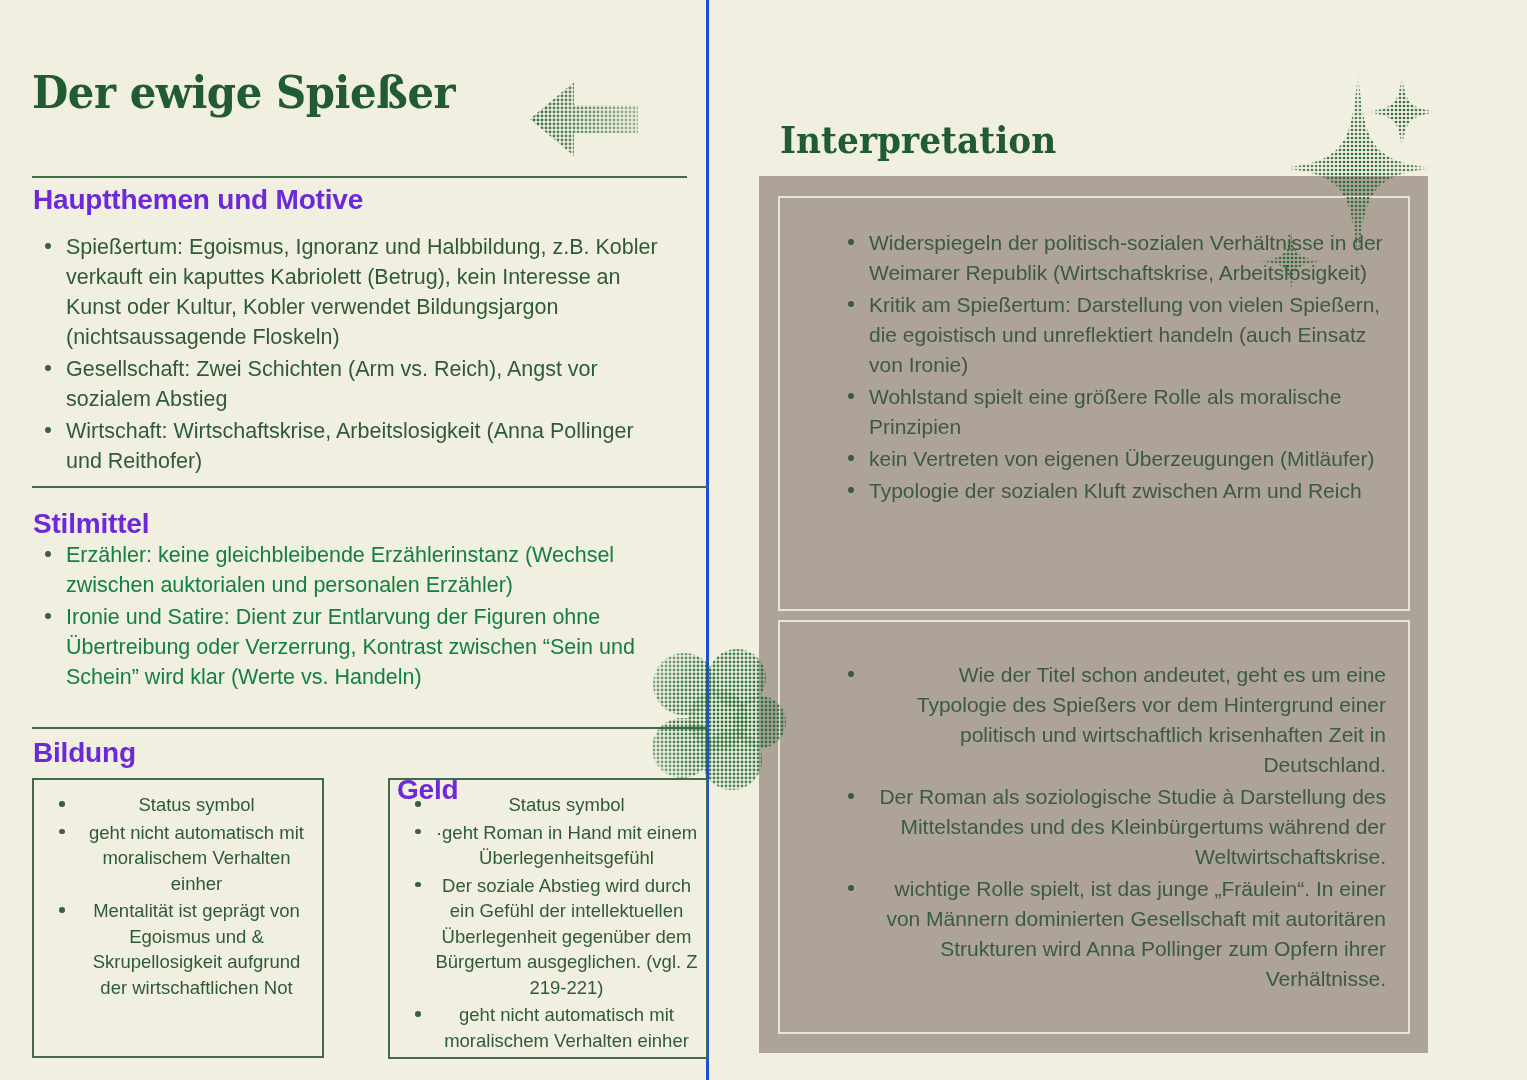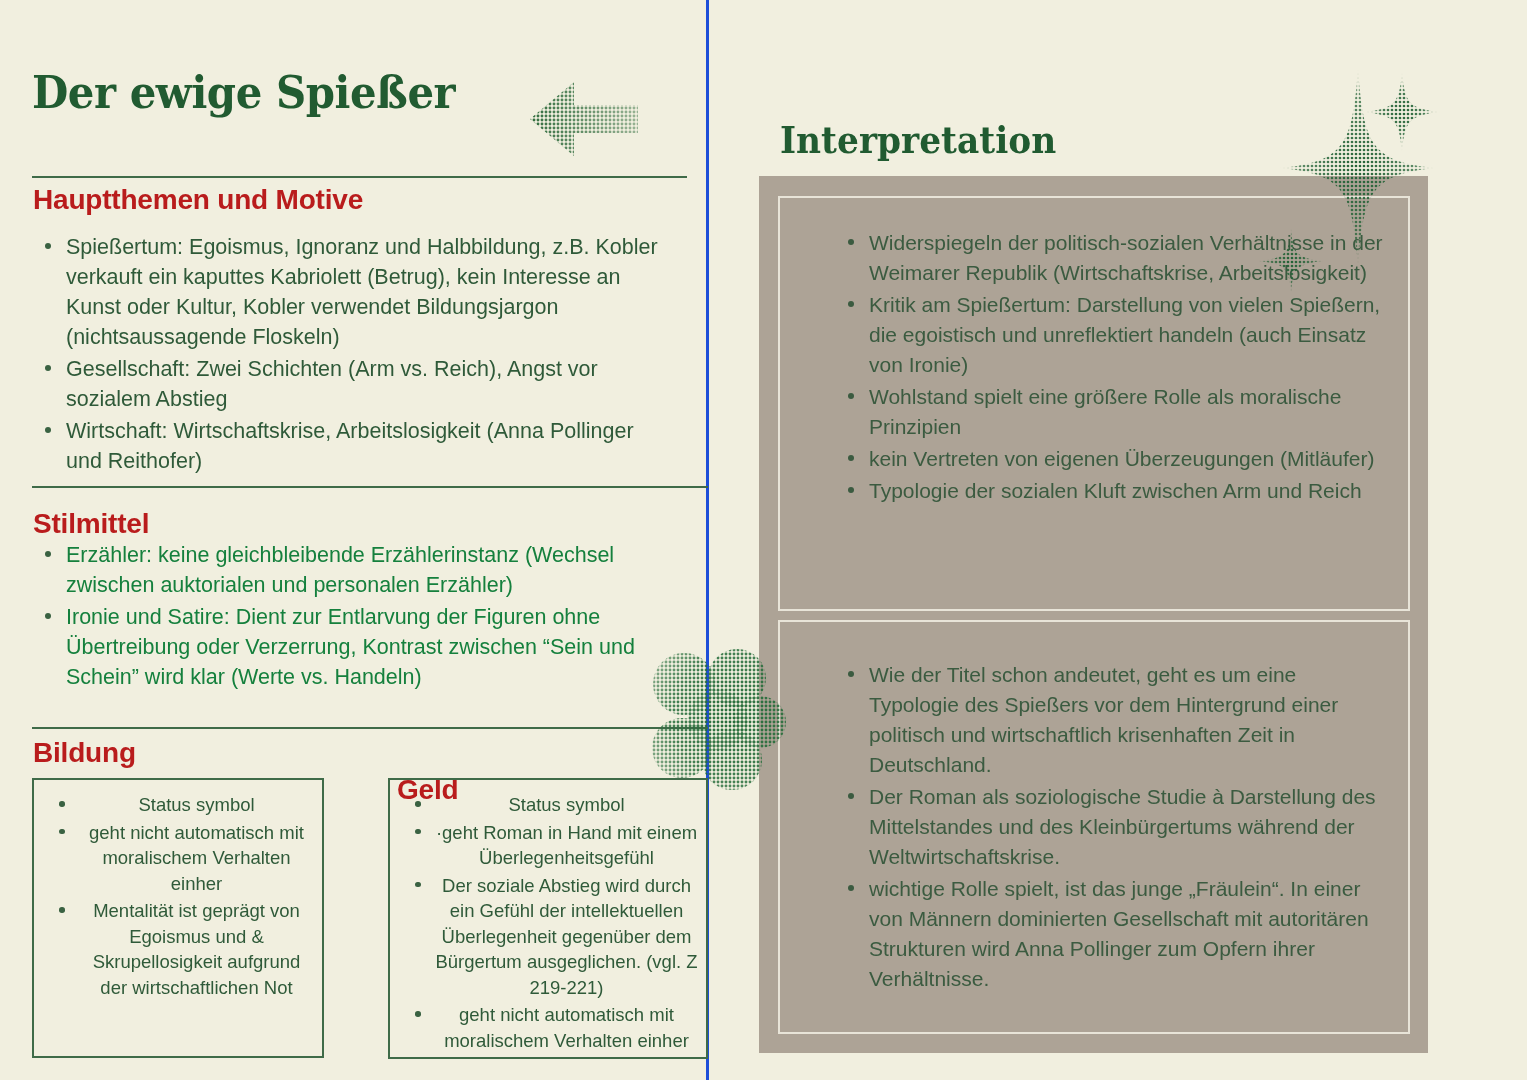--- a/index.html
+++ b/index.html
@@ -44,21 +44,21 @@
     border-top: 2px solid #3f6b48;
   }
   #rule-1 { left: 32px; top: 176px; width: 655px; }
   #rule-2 { left: 32px; top: 486px; width: 1477px; max-width: 676px; }
   #rule-3 { left: 32px; top: 727px; width: 676px; }
 
   .sec-head {
     position: absolute;
     font-size: 28px;
     font-weight: 600;
-    color: #b91c1c;
+    color: #6d28d9;
     letter-spacing: -0.2px;
   }
   #head-haupt { left: 33px; top: 184px; }
   #head-stil  { left: 33px; top: 508px; }
   #head-bildung { left: 33px; top: 737px; }
   #head-geld  { left: 397px; top: 774px; }
 
   ul.bl {
     list-style: none;
     margin: 0; padding: 0;
@@ -146,21 +146,21 @@
     position: absolute;
     border: 2px solid #e8e4d8;
     box-sizing: border-box;
   }
   #interp-box-1 {
     left: 778px; top: 196px;
     width: 632px; height: 415px;
   }
   #interp-box-2 {
     left: 778px; top: 620px;
-    width: 632px; height: 414px;
+    width: 632px; height: 414px; text-align: right;
   }
   .interp-box ul.bl {
     position: absolute;
     left: 58px;
     right: 22px;
     font-size: 21px;
     line-height: 30px;
     color: #3b5b40;
   }
   #interp-list-1 { top: 30px; }

